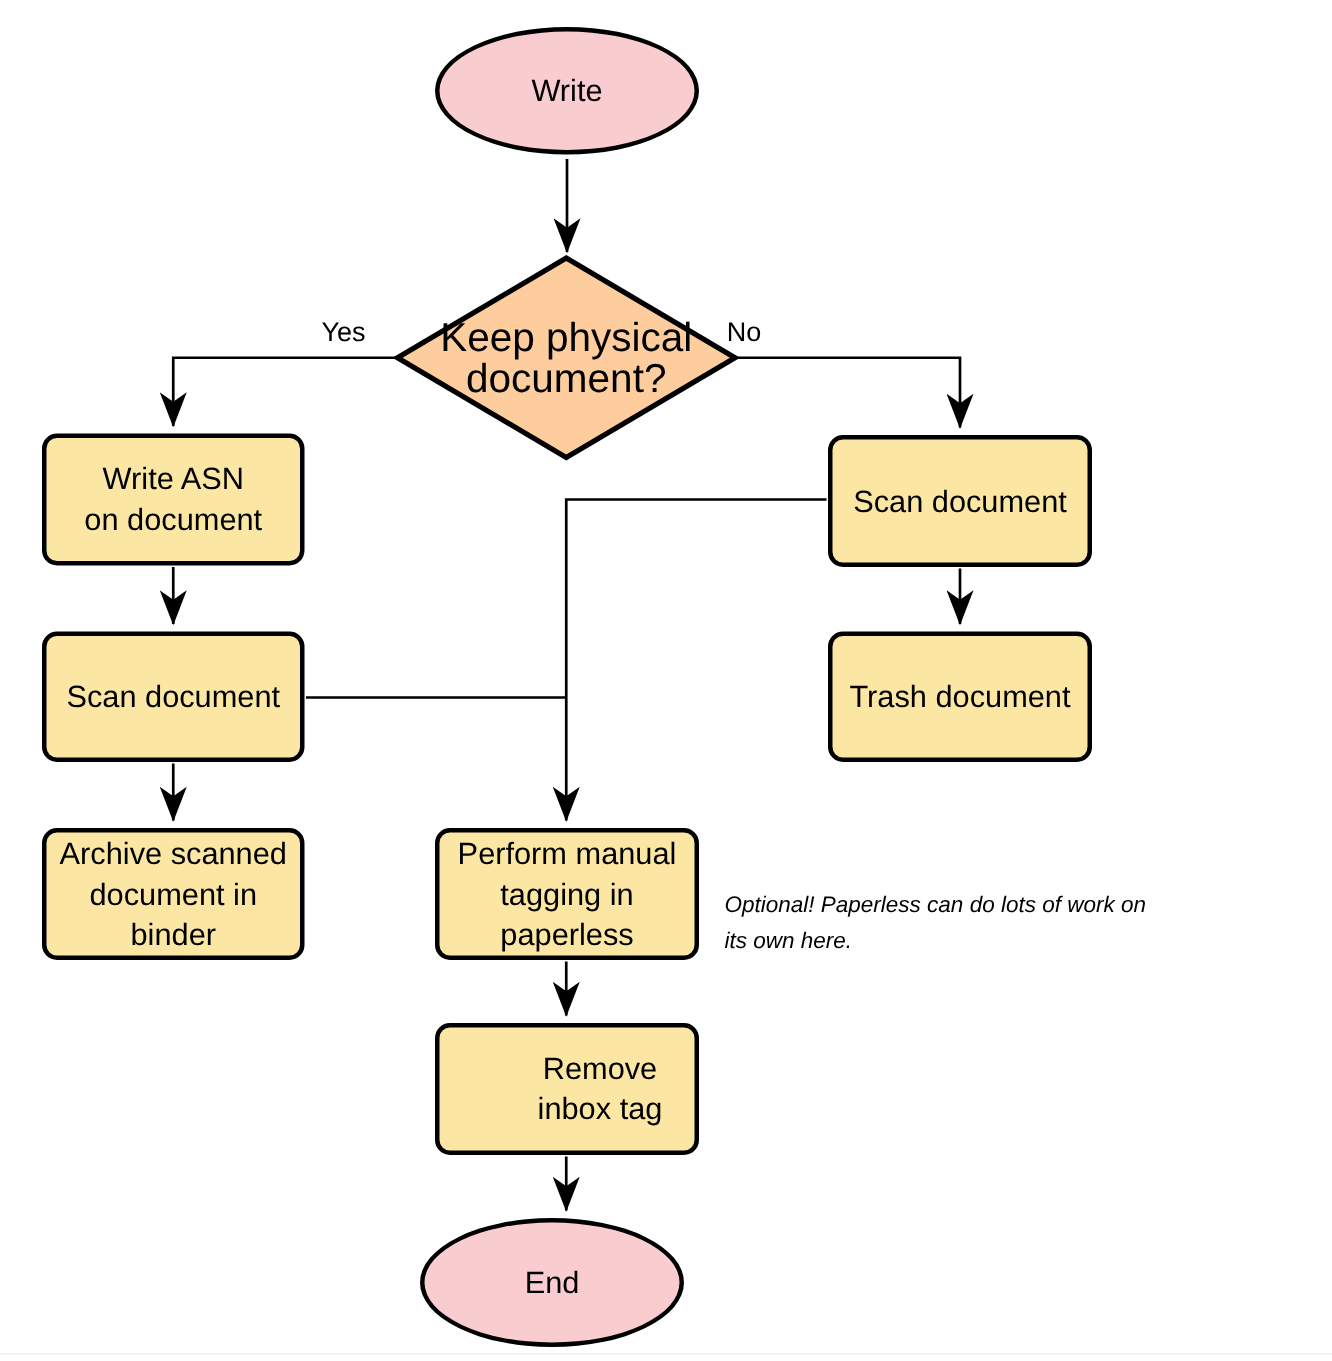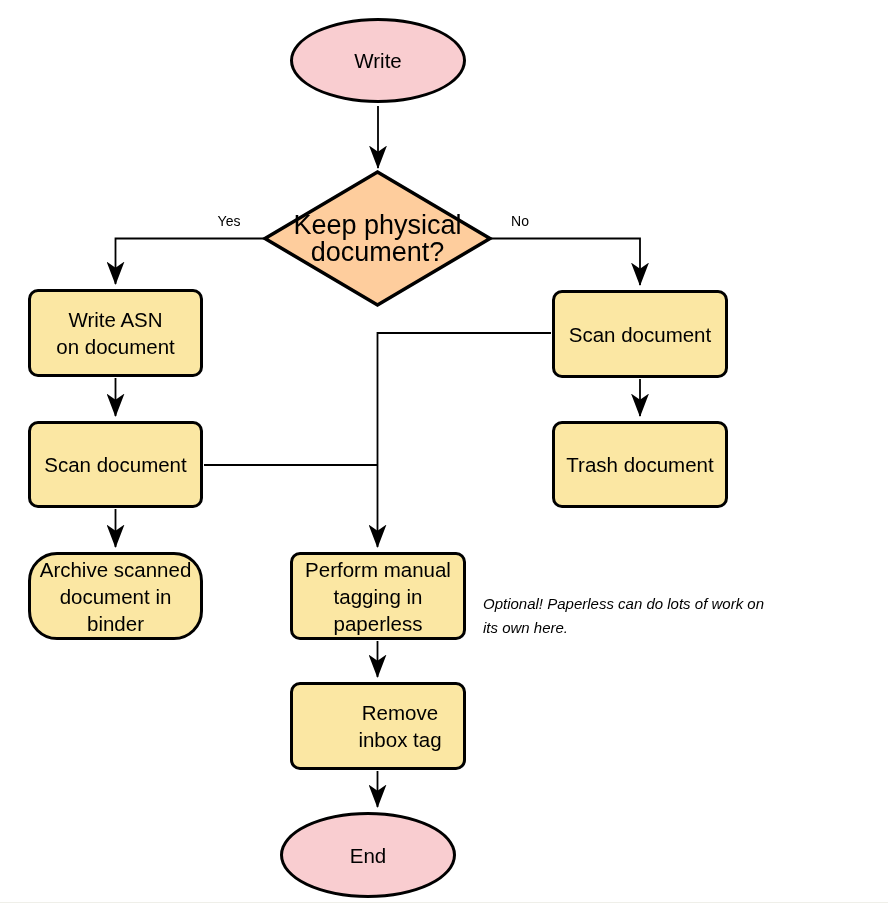--- a/index.html
+++ b/index.html
@@ -52,32 +52,32 @@
     align-items: center;
     justify-content: center;
     text-align: center;
     white-space: pre-line;
     font-size: 27px;
     line-height: 27px;
   }
 
   .edge-label {
     position: absolute;
-    font-size: 14px;
+    font-size: 18px;
     line-height: 20px;
     text-align: center;
   }
 
   #label-yes { left: 203px; top: 211px; width: 52px; }
-  #label-no  { left: 498px; top: 211px; width: 44px; }
+  #label-no  { left: 474px; top: 211px; width: 44px; }
 
   #node-start     { left: 290px; top: 18px;  width: 176px; height: 85px; }
   #node-write-asn { left: 28px;  top: 289px; width: 175px; height: 88px; }
   #node-scan-left { left: 28px;  top: 421px; width: 175px; height: 87px; }
-  #node-archive   { left: 28px;  top: 552px; width: 175px; height: 88px; border-radius: 29px; }
+  #node-archive   { left: 28px;  top: 552px; width: 175px; height: 88px; }
   #node-scan-right{ left: 552px; top: 290px; width: 176px; height: 88px; }
   #node-trash     { left: 552px; top: 421px; width: 176px; height: 87px; }
   #node-tagging   { left: 290px; top: 552px; width: 176px; height: 88px; }
   #node-remove    { left: 290px; top: 682px; width: 176px; height: 88px; padding-left: 44px; }
   #node-end       { left: 280px; top: 812px; width: 176px; height: 86px; text-align: right; }
 
   .note {
     position: absolute;
     left: 483px; top: 592px;
     font-size: 15px;

